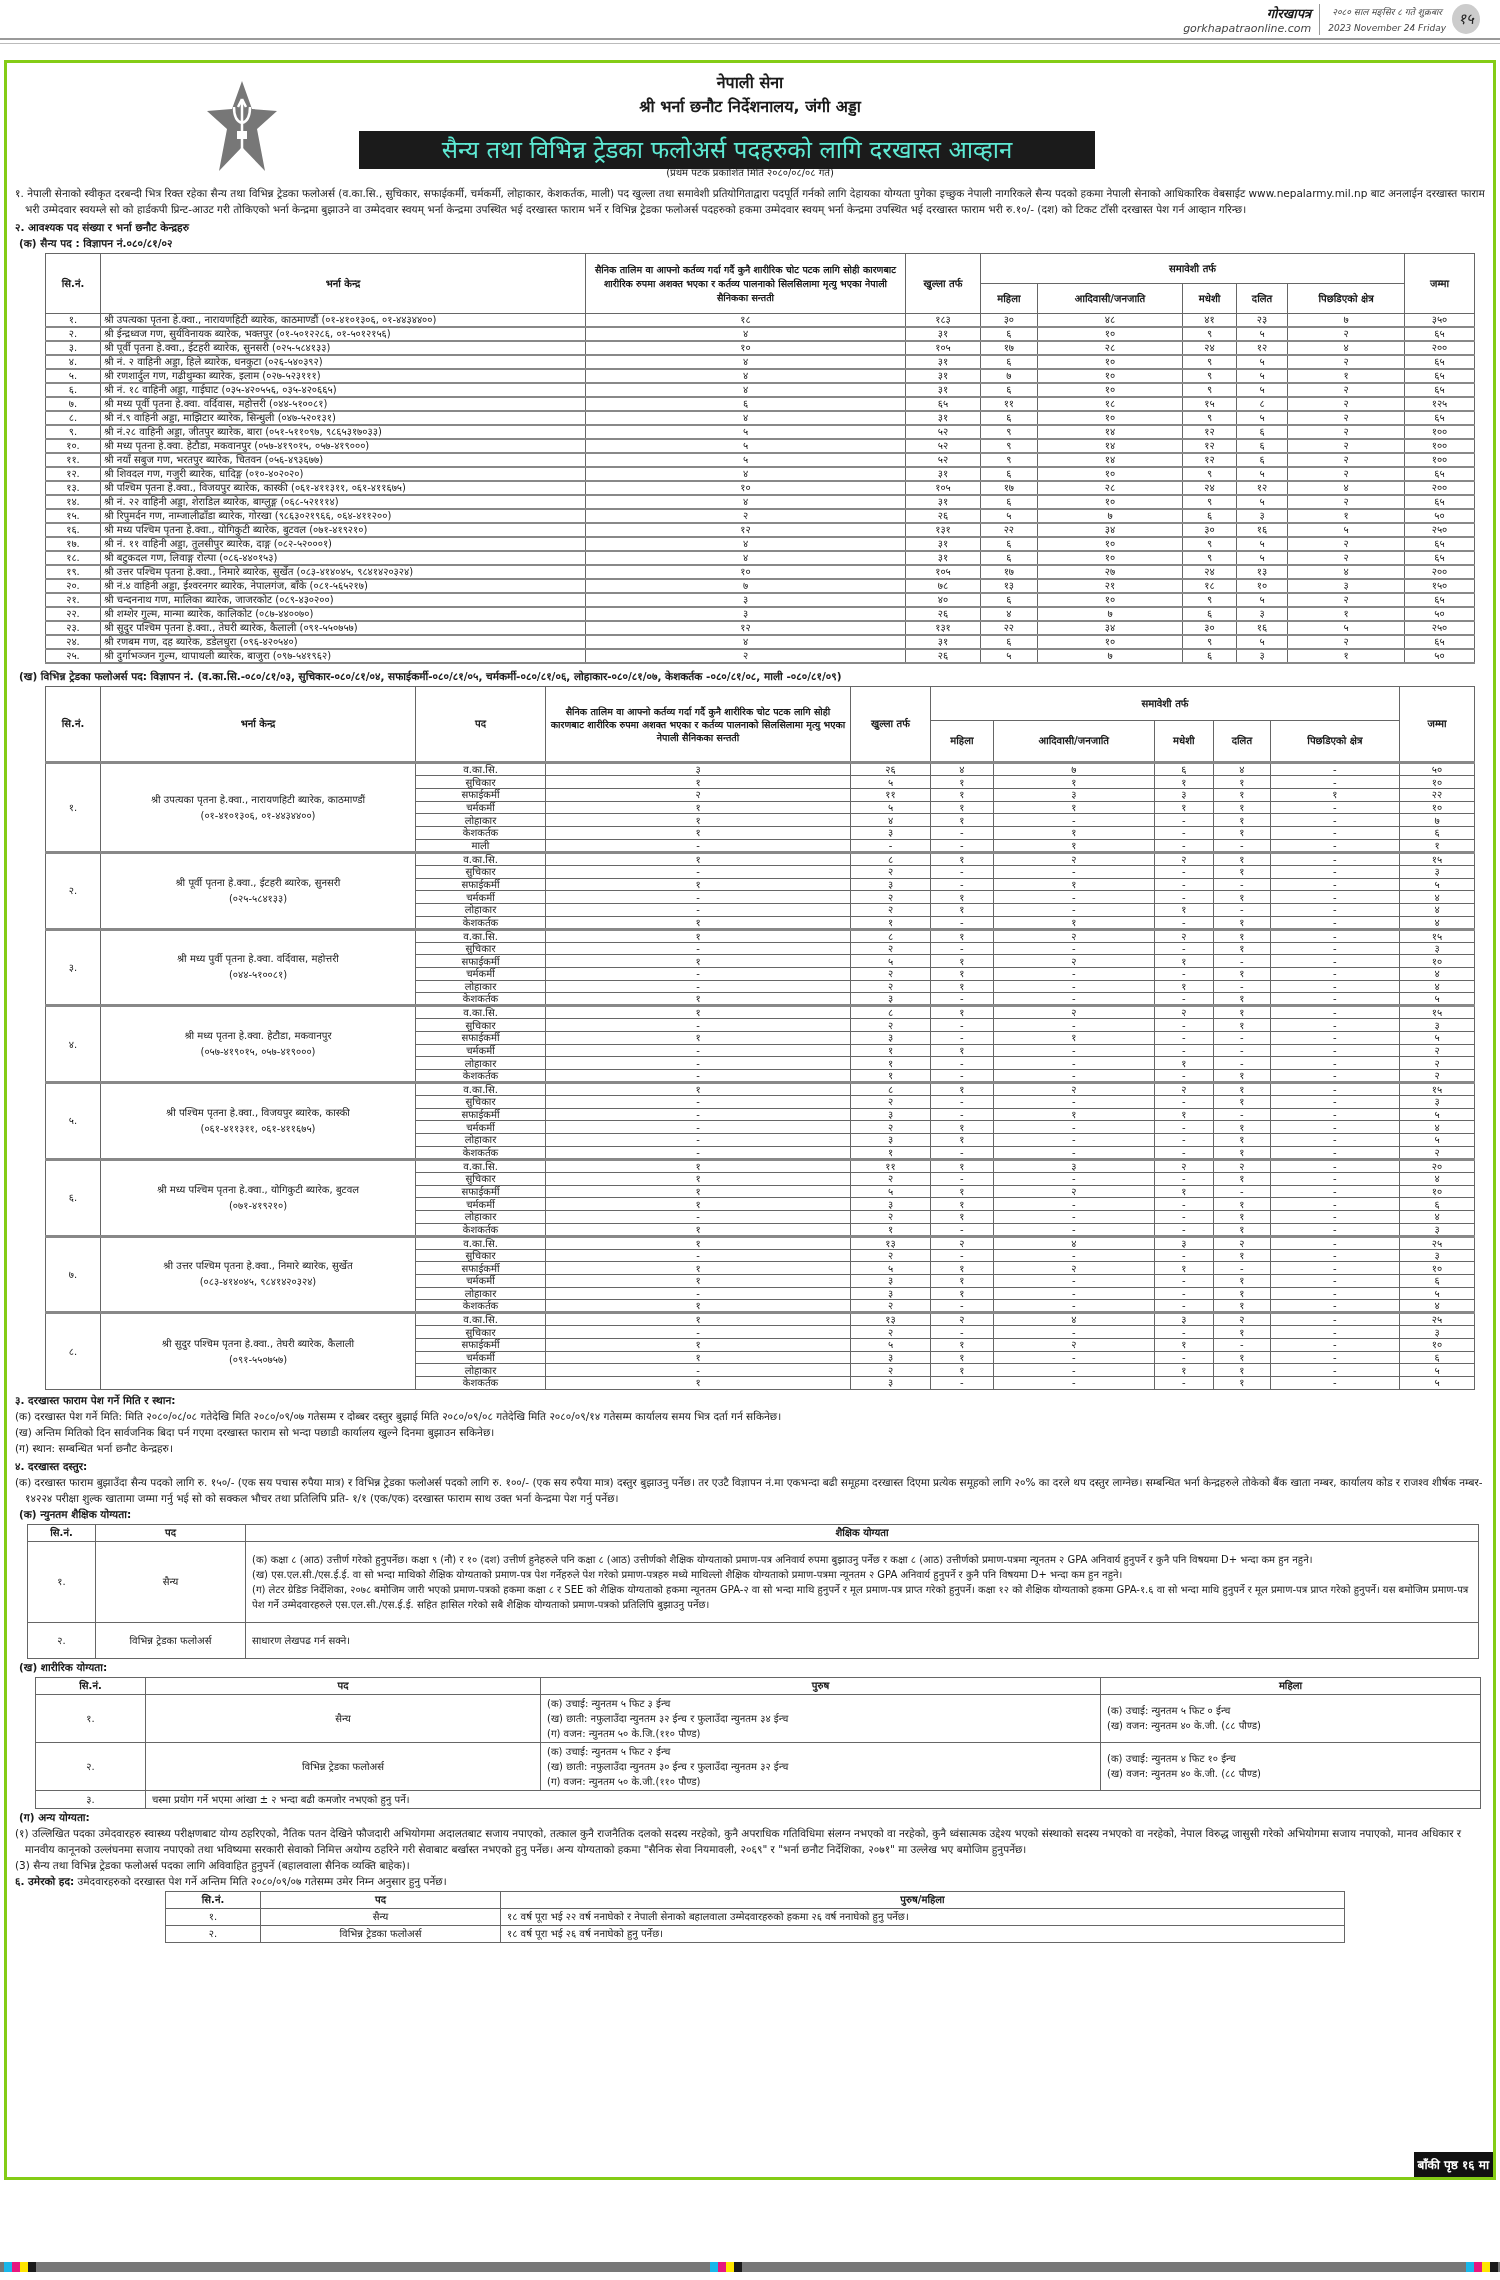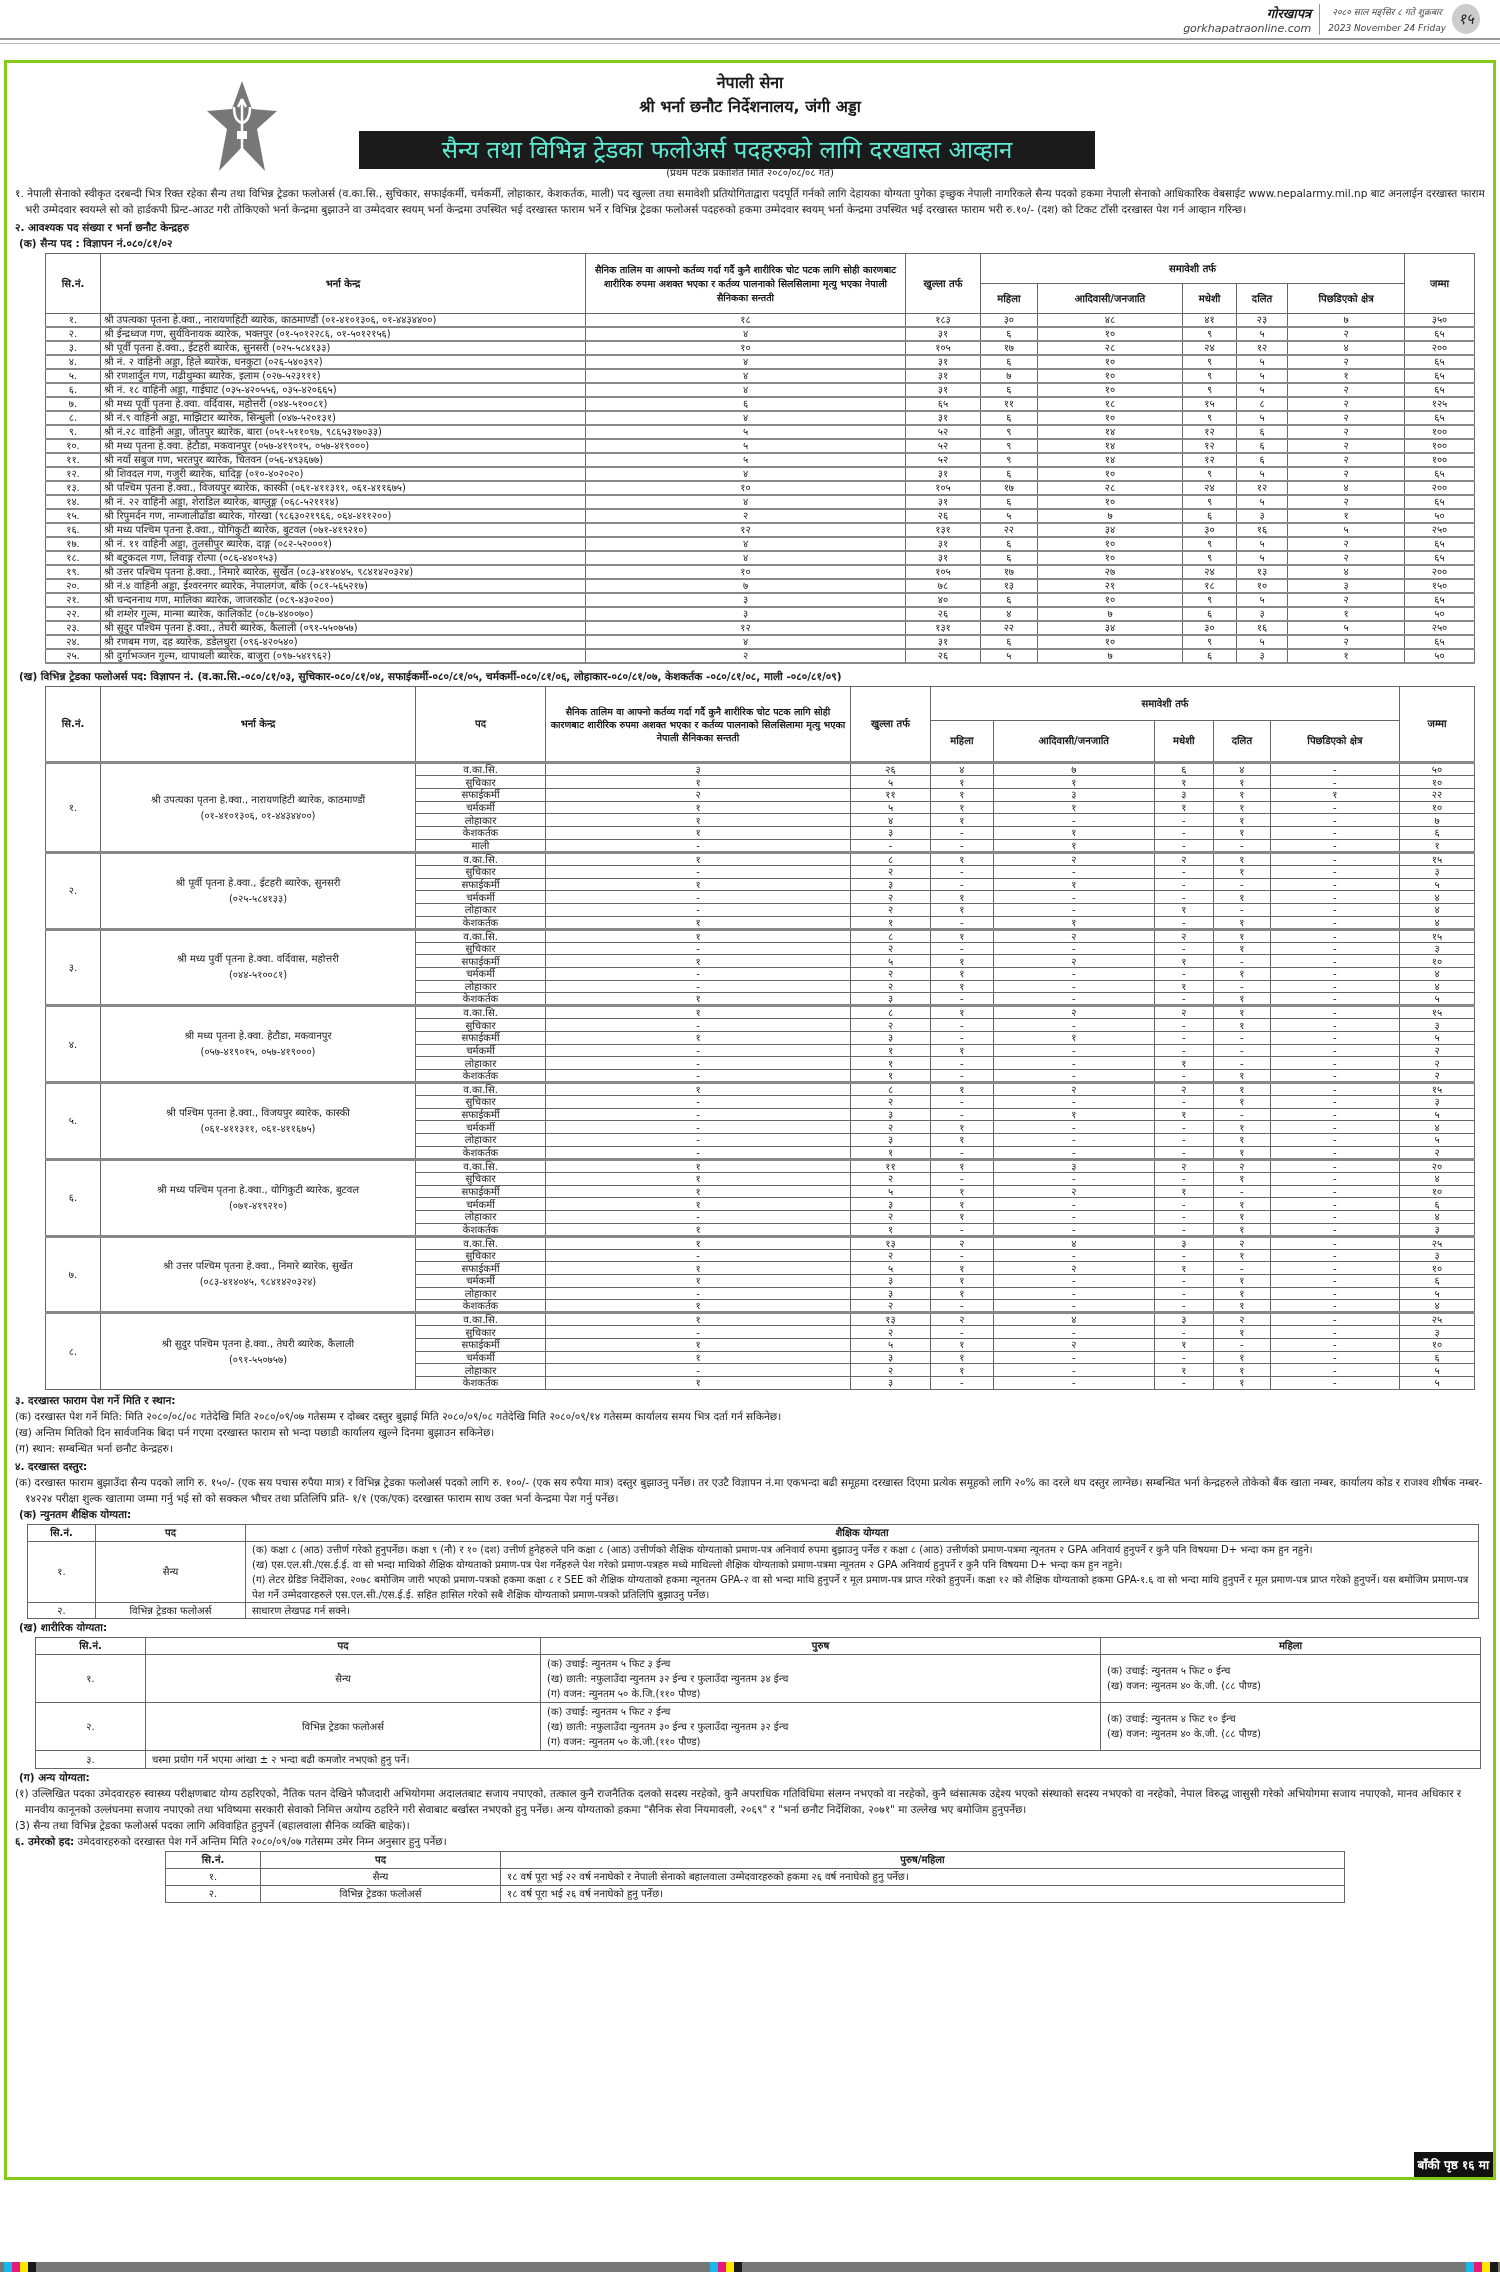--- a/index.html
+++ b/index.html
@@ -33,21 +33,21 @@
   .t-ka { margin: 2px 0 0 30px; width: 1430px; }
   .t-ka td { height: 13.9px; line-height: 12px; }
   .t-ka td.left { text-align: left; }
   .t-ka tbody tr { border-bottom: 2px solid #888; }
   .t-kha { margin: 2px 0 0 30px; width: 1430px; }
   .t-kha td { height: 12.7px; line-height: 11px; }
   .t-kha tr.group-start td { border-top: 3px solid #888; }
   .t-kha td.center-name { font-size: 10px; line-height: 16px; }
 
   .t-edu { margin: 2px 0 0 12px; width: 1452px; }
-  .t-edu td { text-align: left; padding: 0 6px; line-height: 15px; }
+  .t-edu td { text-align: left; padding: 10px 6px; line-height: 15px; }
   .t-edu td.c { text-align: center; }
   .t-phys { margin: 2px 0 0 20px; width: 1446px; }
   .t-phys td { text-align: left; padding: 1px 6px; line-height: 15px; }
   .t-phys td.c { text-align: center; }
   .t-age { margin: 2px 0 0 150px; width: 1180px; }
   .t-age td { text-align: left; padding: 0 6px; line-height: 16px; }
   .t-age td.c { text-align: center; }
 
   .continued { position: absolute; right: 0; bottom: 0; background: #111; color: #fff; font-size: 12px; font-weight: bold; padding: 4px 4px; }
   .colorbar { position: absolute; left: 0; top: 2262px; width: 1500px; height: 10px; background: #777; }

